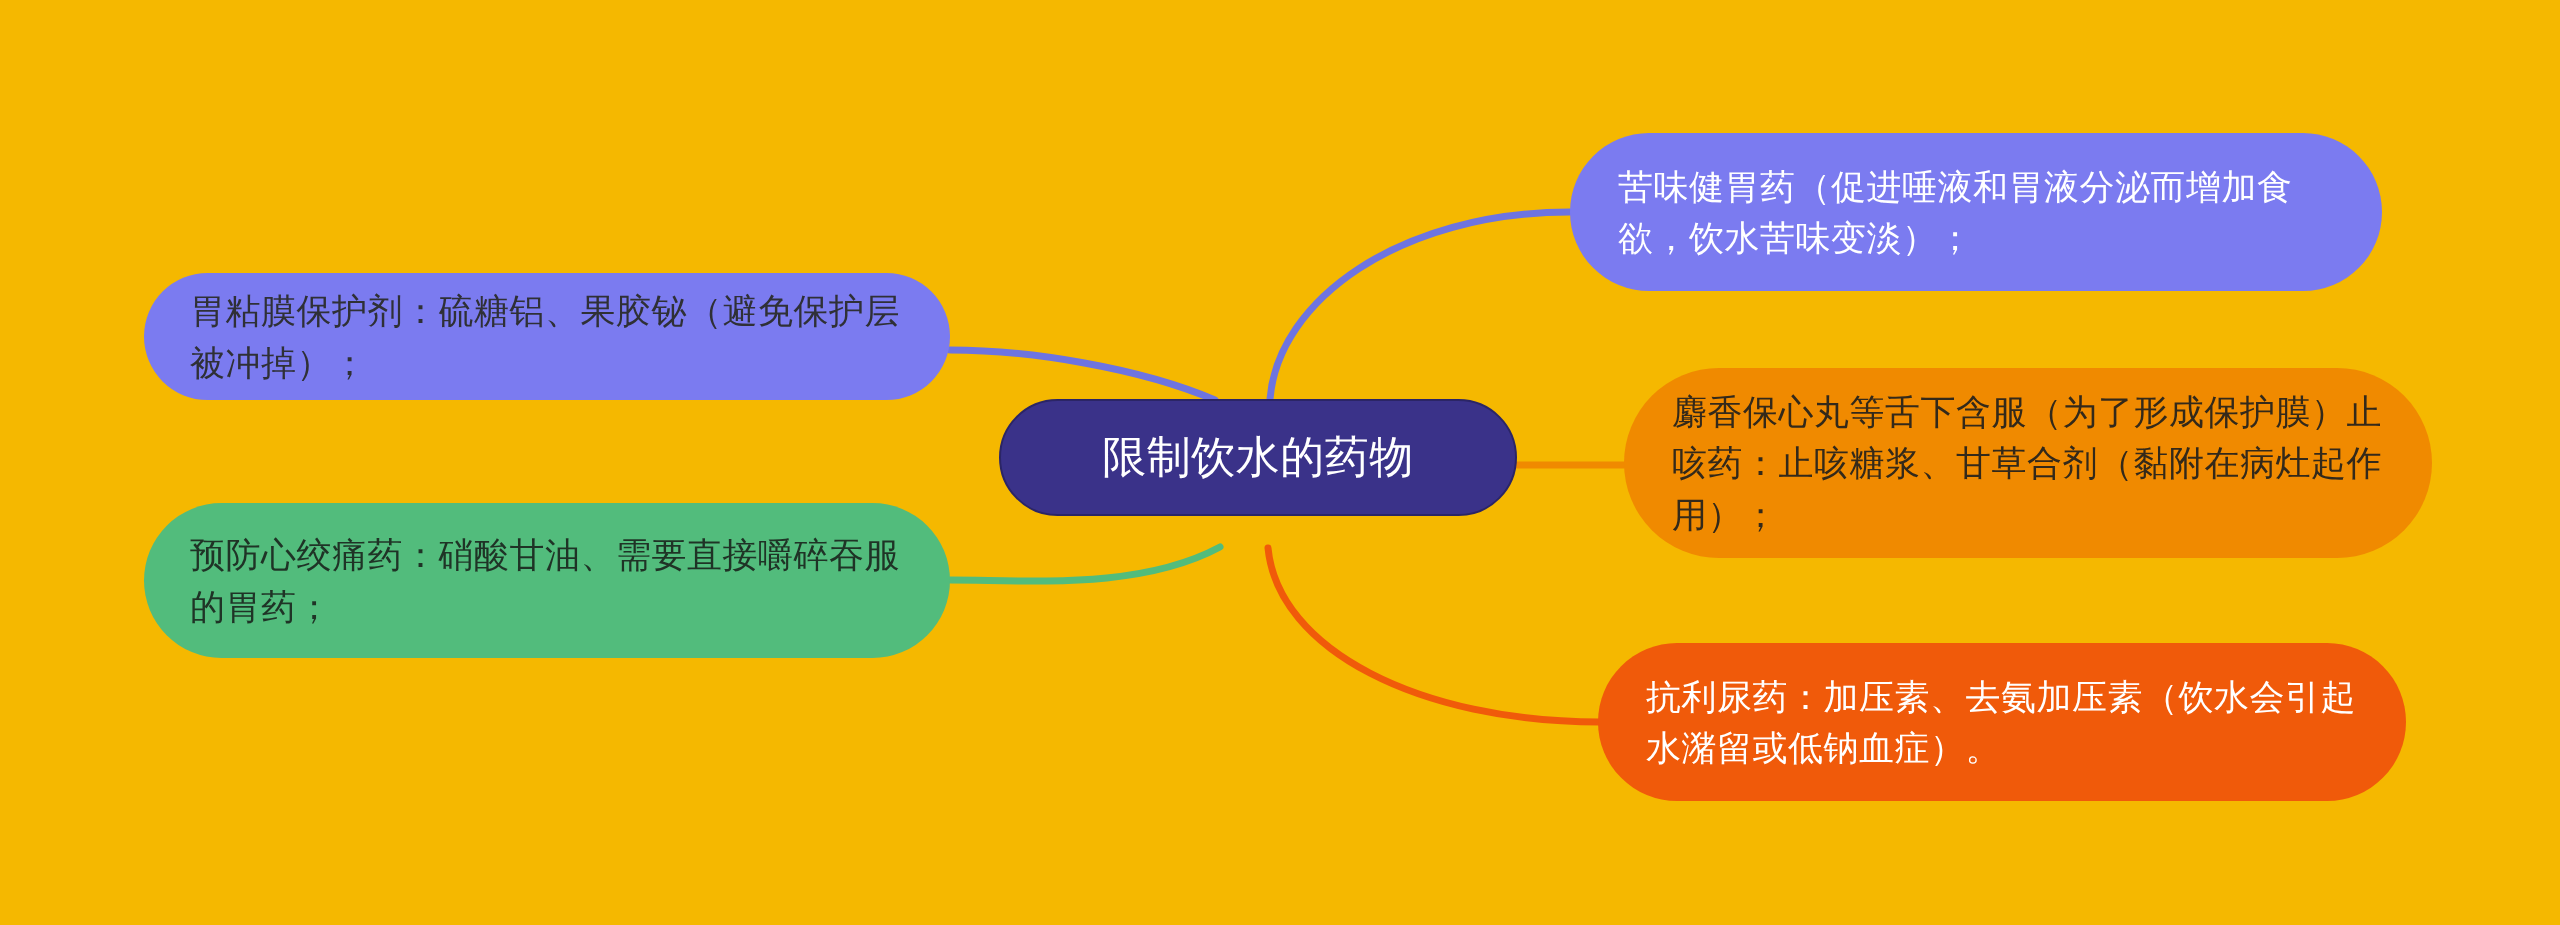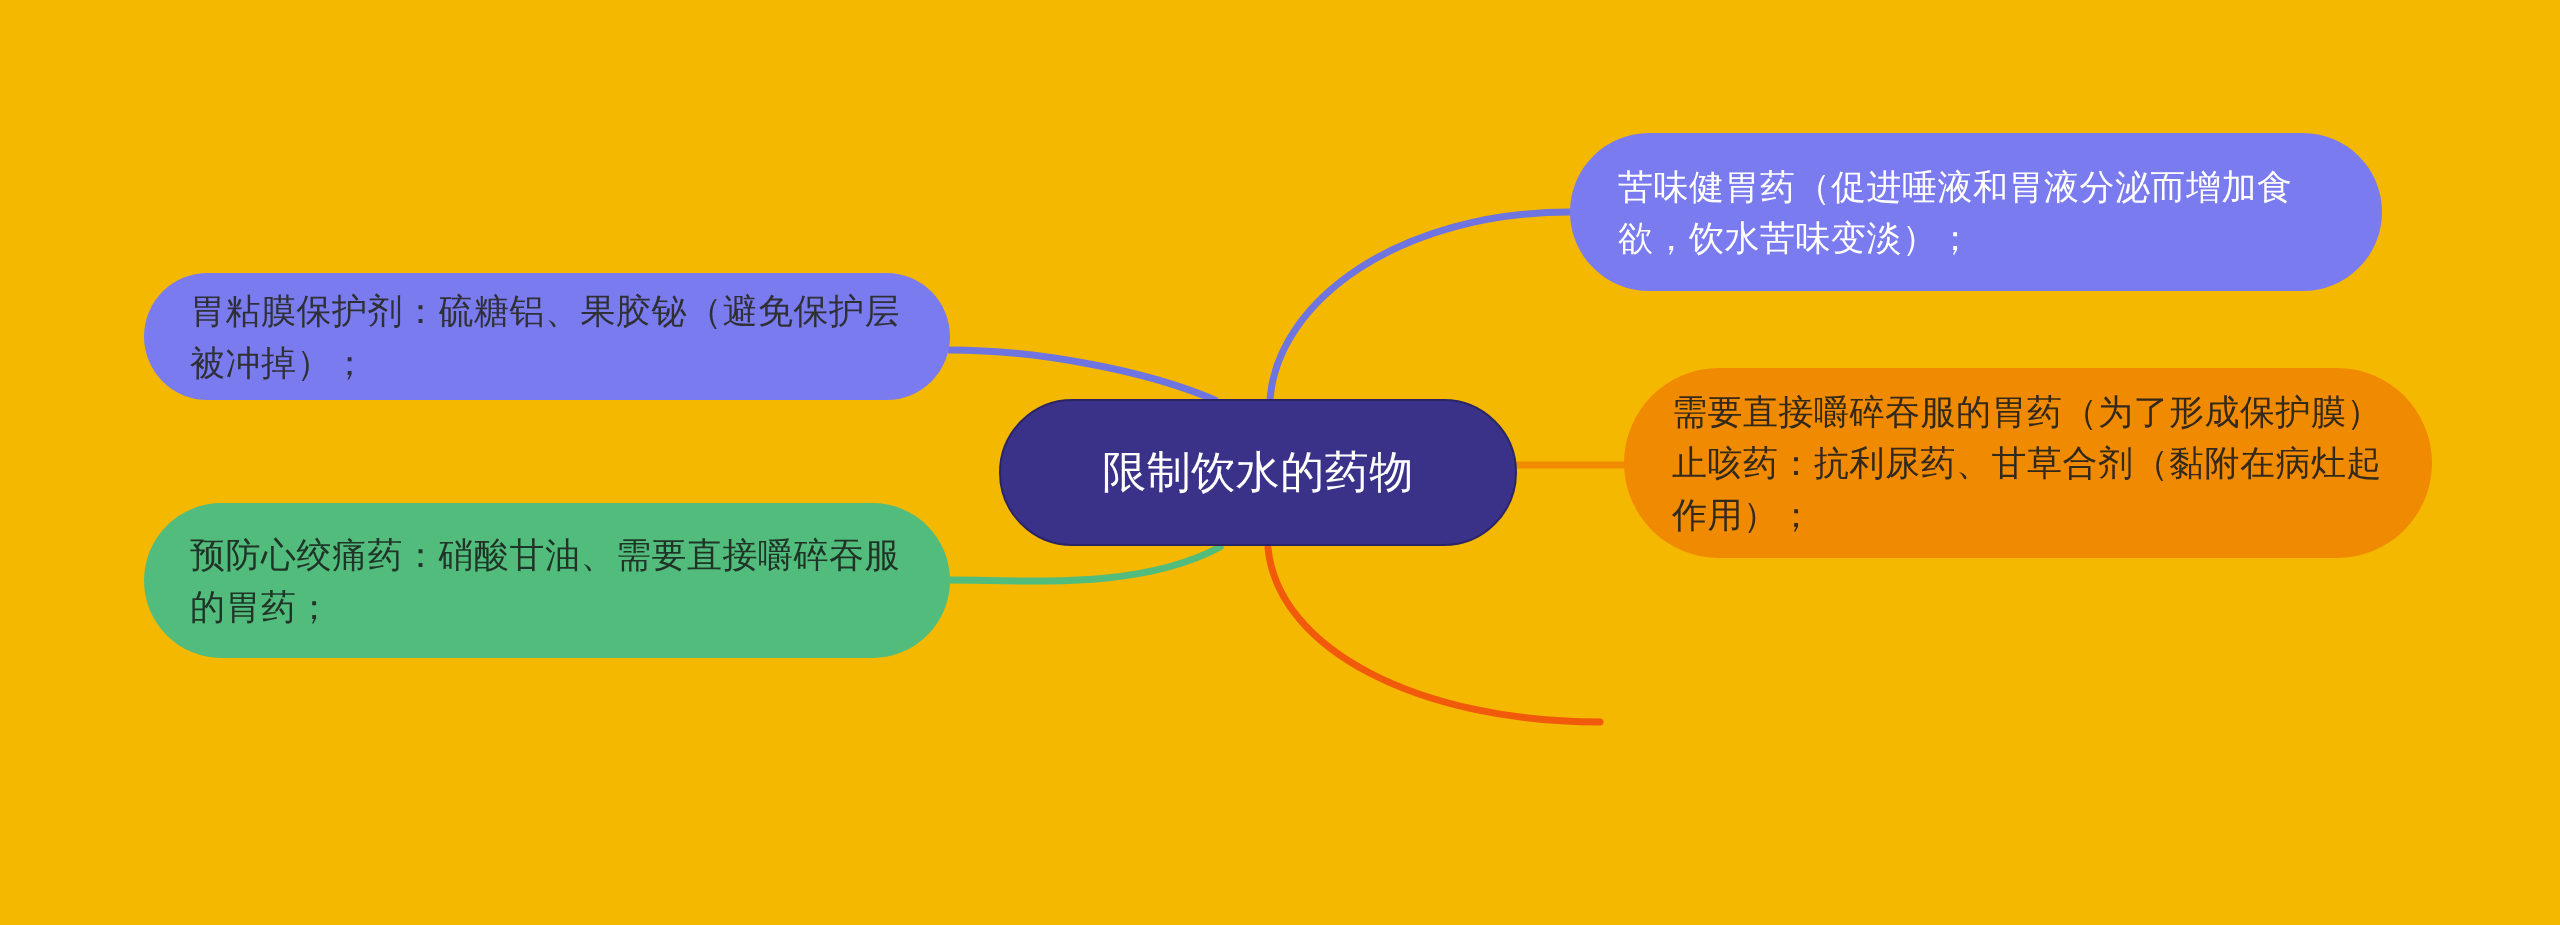--- a/index.html
+++ b/index.html
@@ -40,21 +40,21 @@
     word-break: break-word;
     line-height: 1.46;
     letter-spacing: 0.5px;
   }
 
   
   #node-center {
     left: 999px;
     top: 399px;
     width: 518px;
-    height: 147px;
+    height: 117px;
     background: #3A3289;
     border: 2px solid #2B2566;
     justify-content: center;
     padding: 0 26px;
     z-index: 5;
   }
   #node-center .node-text {
     color: #FFFFFF;
     font-size: 44px;
     text-align: center;
@@ -152,23 +152,26 @@
 
   <div class="node" id="node-center">
     <span class="node-text">限制饮水的药物</span>
   </div>
 
   <div class="node" id="node-bitter">
     <span class="node-text">苦味健胃药（促进唾液和胃液分泌而增加食欲，饮水苦味变淡）；</span>
   </div>
 
   <div class="node" id="node-chew">
-    <span class="node-text">需要直接嚼碎吞服的胃药（为了形成保护膜）止咳药：抗利尿药、甘草合剂（黏附在病灶起作用）；</span>
+    <span class="node-text">麝香保心丸等舌下含服（为了形成保护膜）止咳药：止咳糖浆、甘草合剂（黏附在病灶起作用）；</span>
   </div>
 
+  <div class="node" id="node-antidiuretic">
+    <span class="node-text">抗利尿药：加压素、去氨加压素（饮水会引起水潴留或低钠血症）。</span>
+  </div>
 
   <div class="node" id="node-mucosa">
     <span class="node-text">胃粘膜保护剂：硫糖铝、果胶铋（避免保护层被冲掉）；</span>
   </div>
 
   <div class="node" id="node-angina">
     <span class="node-text">预防心绞痛药：硝酸甘油、需要直接嚼碎吞服的胃药；</span>
   </div>
 
 </div>

